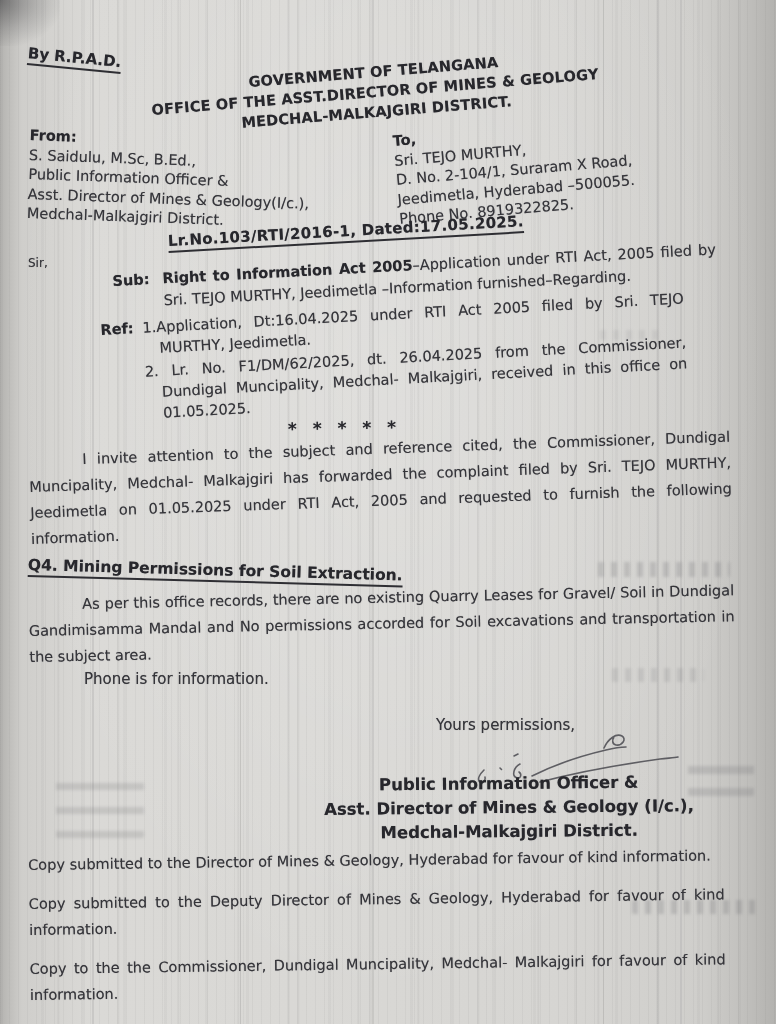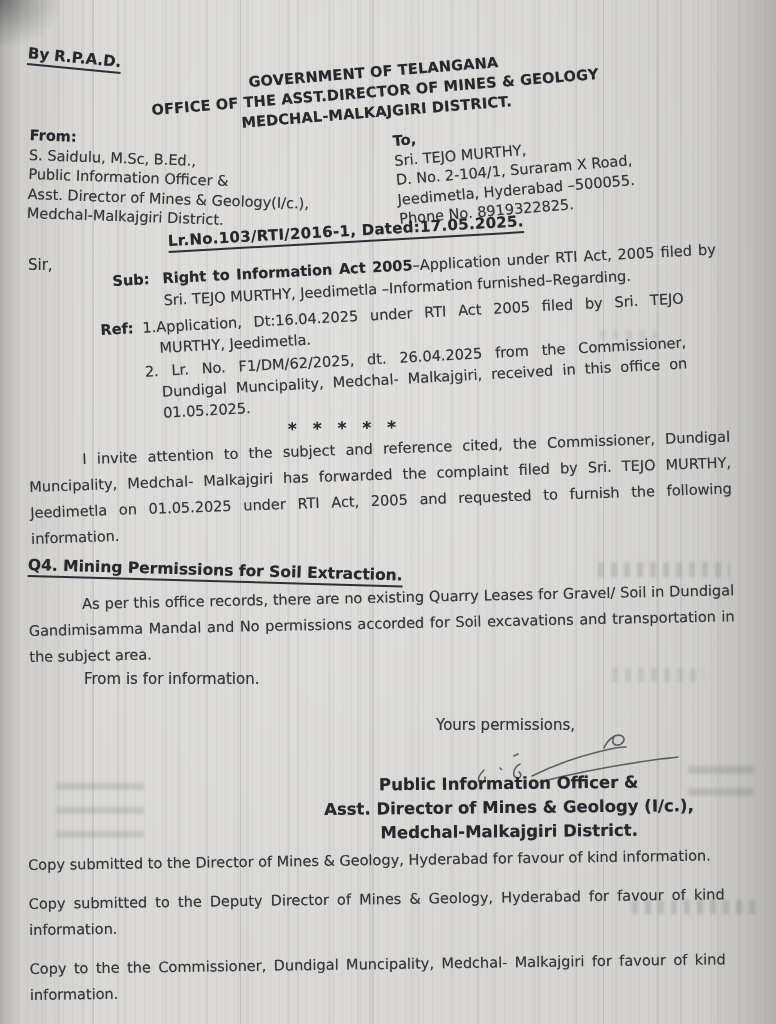--- a/index.html
+++ b/index.html
@@ -19,21 +19,21 @@
   .txt{position:absolute;text-shadow:0 0 0.7px rgba(55,55,60,0.55);}
   .b{font-weight:bold;color:#27272c;}
   .u2{border-bottom:2px solid #2e2e33;padding-bottom:1px;}
   .just{text-align:justify;}
 
   .by-rpad{left:28px;top:44px;font-size:15px;transform:rotate(5.5deg);transform-origin:left center;}
   .header{left:125px;top:62px;width:500px;text-align:center;font-size:14.5px;line-height:20px;transform:rotate(-4.6deg);letter-spacing:0.2px;}
   .from-block{left:30px;top:126px;font-size:14.5px;line-height:19.5px;transform:rotate(2deg);transform-origin:left top;}
   .to-block{left:392px;top:132px;font-size:14.5px;line-height:19.5px;transform:rotate(-4.8deg);transform-origin:left top;}
   .lr-line{left:168px;top:232px;font-size:15px;transform:rotate(-3.2deg);transform-origin:left center;letter-spacing:0.3px;}
-  .salutation{left:28px;top:256px;font-size:15px;}
+  .salutation{left:28px;top:256px;font-size:12px;}
   .subject{left:112px;top:270px;width:604px;font-size:14.5px;line-height:22px;transform:rotate(-3deg);transform-origin:left top;}
   .subject .lbl{position:absolute;left:0;top:0;}
   .subject .body{margin-left:50px;}
   .references{left:100px;top:320px;width:620px;font-size:14.5px;line-height:21px;transform:rotate(-3.1deg);transform-origin:left top;}
   .references .lbl{position:absolute;left:0;top:0;}
   .references .items{margin-left:42px;width:542px;}
   .ref-item{padding-left:16px;text-indent:-16px;margin-bottom:2px;}
   .stars{left:288px;top:418px;font-size:17px;letter-spacing:5px;transform:rotate(-1deg);}
   .body-para{left:28px;top:448px;width:702px;font-size:14.5px;line-height:26px;text-indent:54px;transform:rotate(-2deg);transform-origin:left top;}
   .q4-heading{left:28px;top:556px;font-size:15.5px;transform:rotate(1.6deg);transform-origin:left center;}
@@ -125,21 +125,21 @@
   <div class="txt stars b">* * * * *</div>
 
   <div class="txt body-para just">I invite attention to the subject and reference cited, the Commissioner, Dundigal Muncipality, Medchal- Malkajgiri has forwarded the complaint filed by Sri. TEJO MURTHY, Jeedimetla on 01.05.2025 under RTI Act, 2005 and requested to furnish the following information.</div>
 
   <div class="txt q4-heading b">
     <span class="u2">Q4. Mining Permissions for Soil Extraction.</span>
   </div>
 
   <div class="txt q4-para just">As per this office records, there are no existing Quarry Leases for Gravel/ Soil in Dundigal Gandimisamma Mandal and No permissions accorded for Soil excavations and transportation in the subject area.</div>
 
-  <div class="txt closing">From is for information.</div>
+  <div class="txt closing">Phone is for information.</div>
 
   <div class="txt valediction">Yours permissions,</div>
 
   <svg class="signature" viewBox="0 0 260 70">
     <g fill="none" stroke="#4a4a50" stroke-width="1.6" stroke-linecap="round" opacity="0.85">
       <path d="M56,44 c-3,3 -8,9 -4,12 c3,2 6,-2 5,-5"></path>
       <path d="M72,42 l1.5,1.5"></path>
       <path d="M92,38 c-6,3 -9,12 -3,14 c4,1 5,-4 2,-6"></path>
       <path d="M104,50 C 128,38 152,30 178,24 C 186,22 192,21 198,21"></path>
       <path d="M176,22 c4,-9 12,-15 18,-12 c5,3 0,10 -6,9 c-4,-1 -4,-5 -2,-8"></path>

